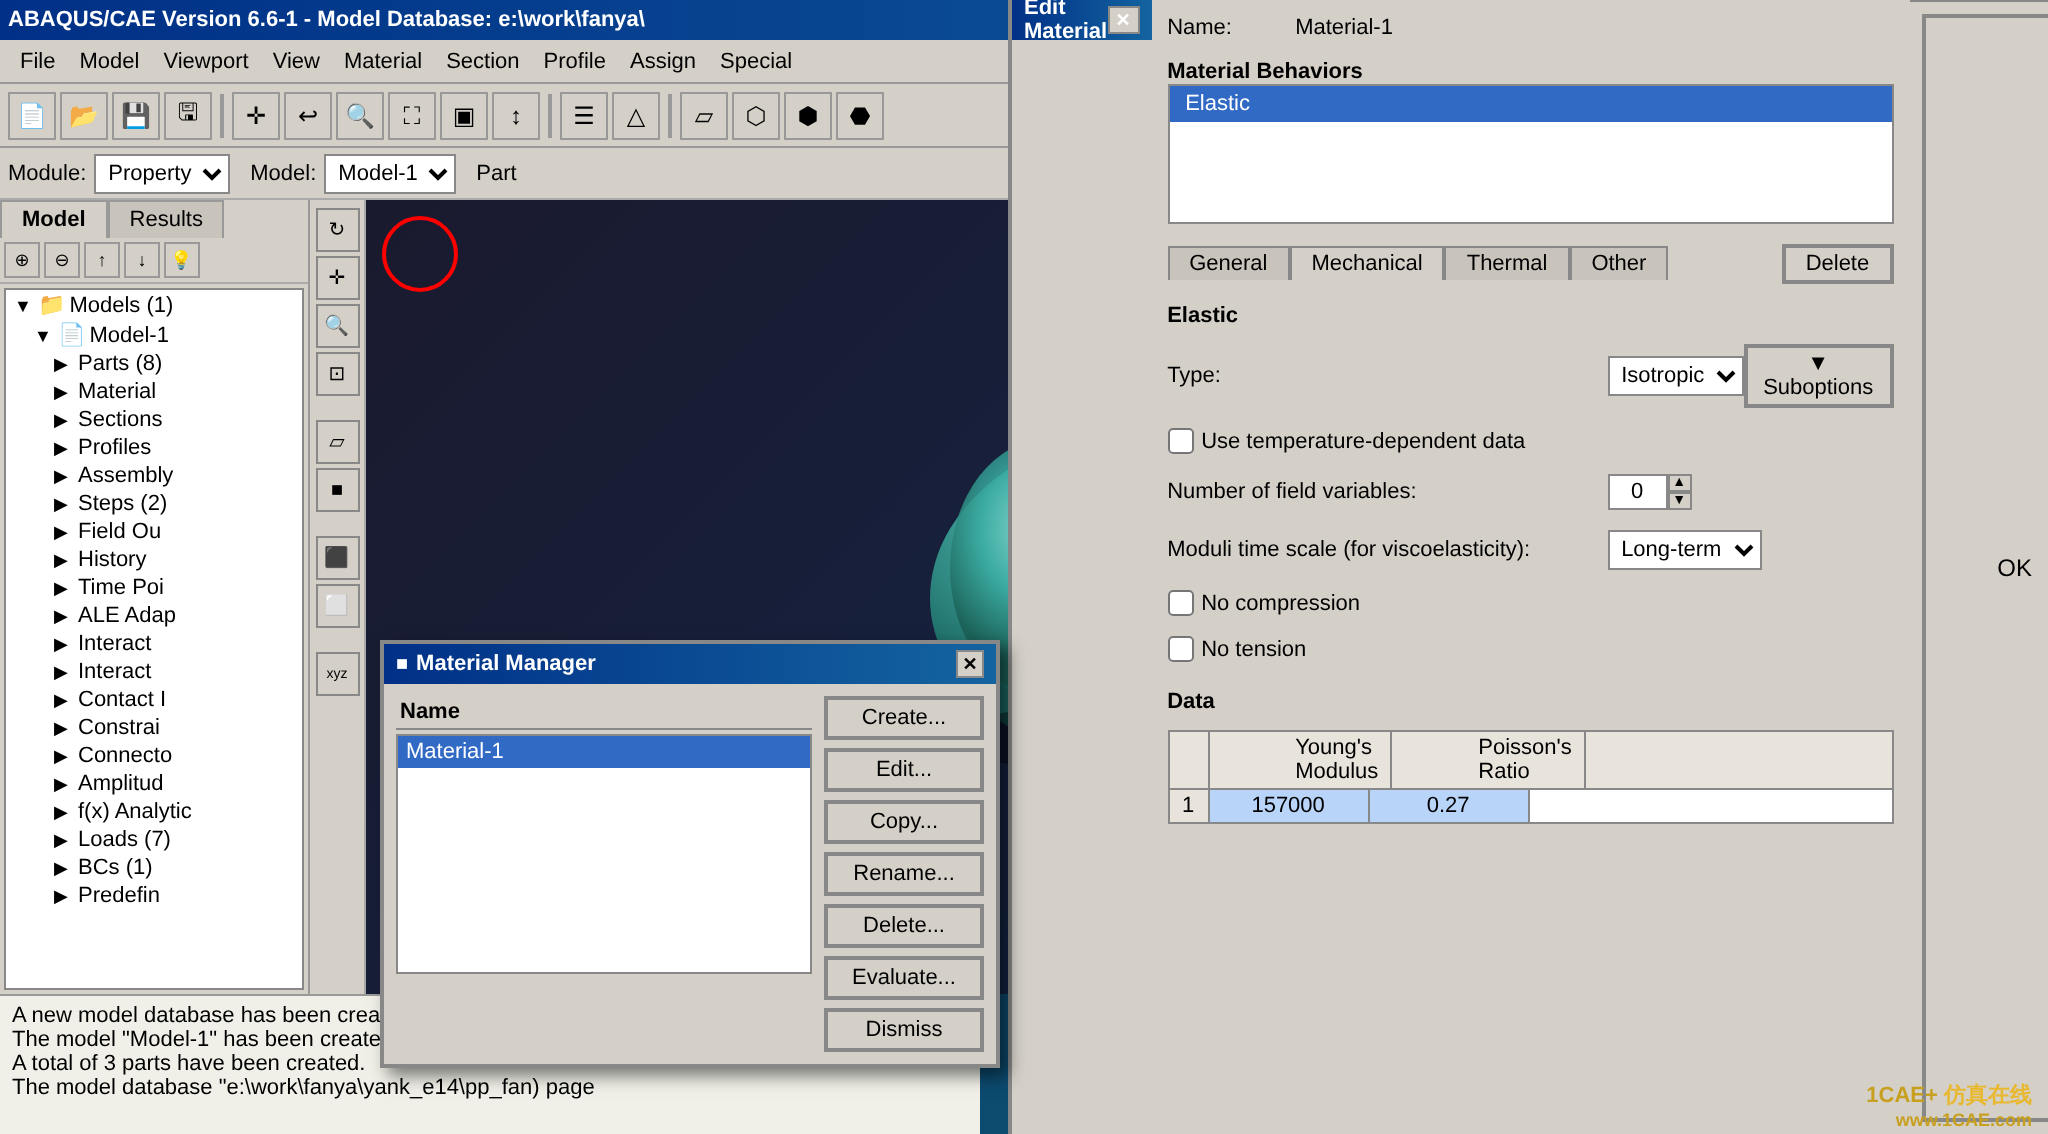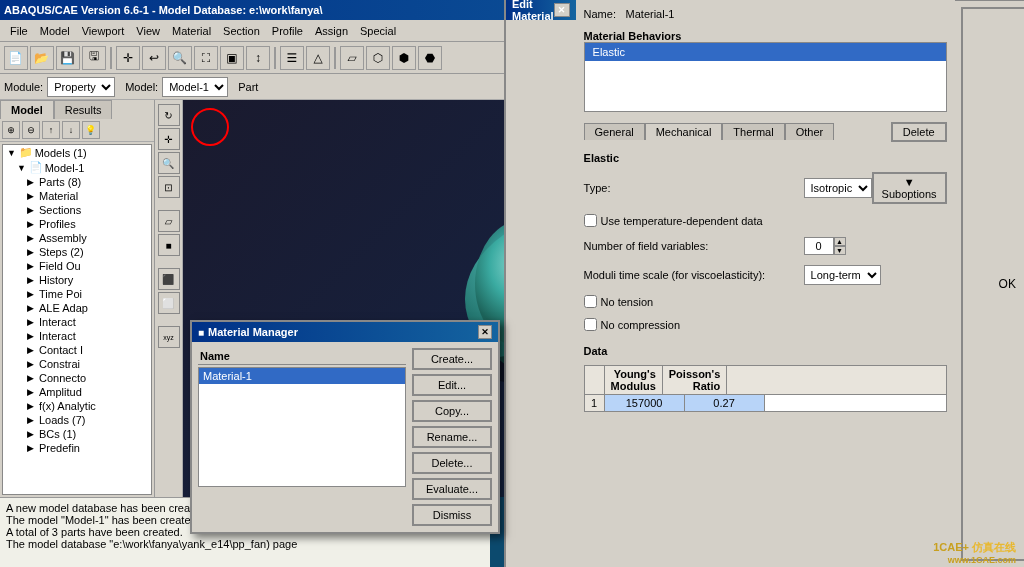--- a/index.html
+++ b/index.html
@@ -56,21 +56,21 @@
     .object-3d { position: absolute; top: 20px; left: 30px; right: 20px; bottom: 20px; display: flex; align-items: center; justify-content: center; }
 
     
     .edit-material { position: absolute; top: 0; right: 0; width: 520px; height: 567px; background: #d4d0c8; border-left: 2px solid #888; display: flex; flex-direction: row; }
 
     
     .dialog-title { background: linear-gradient(to right, #003087, #1464a0); color: white; height: 20px; display: flex; align-items: center; padding: 0 6px; font-size: 11px; font-weight: bold; }
 
     .dialog-content { padding: 8px; flex: 1; display: flex; flex-direction: column; gap: 6px; }
 
-    .field-row { display: flex; align-items: center; gap: 2px; }
+    .field-row { display: flex; align-items: center; gap: 24px; }
     .field-label { font-size: 11px; min-width: 40px; }
     .field-value { font-size: 11px; }
 
     .section-title { font-size: 11px; font-weight: bold; margin-top: 4px; }
 
     .behaviors-list { background: white; border: 1px solid #888; height: 70px; margin-bottom: 4px; }
     .behavior-item { padding: 2px 4px; font-size: 11px; }
     .behavior-item.selected { background: #316ac5; color: white; }
 
     .tab-row { display: flex; gap: 0; margin-bottom: 2px; }
@@ -83,21 +83,21 @@
     .form-row { display: flex; align-items: center; margin-bottom: 4px; font-size: 11px; }
     .form-label { min-width: 220px; }
     .select-ctrl { height: 20px; font-size: 11px; border: 1px solid #888; background: white; padding: 0 2px; }
     .suboptions-btn { padding: 2px 8px; font-size: 11px; border: 2px solid #888; background: #d4d0c8; cursor: pointer; display: flex; align-items: center; gap: 2px; }
 
     .checkbox-row { display: flex; align-items: center; gap: 4px; font-size: 11px; margin-bottom: 4px; }
 
     
     .data-section { border: 1px solid #888; background: white; }
     .data-header-row { display: flex; background: #e8e4dc; border-bottom: 1px solid #888; }
-    .data-col-header { font-size: 11px; font-weight: bold; padding: 2px 6px; text-align: right; border-right: 1px solid #888; }
+    .data-col-header { font-size: 11px; font-weight: normal; padding: 2px 6px; text-align: left; border-right: 1px solid #888; margin-left: 37px; }
     .data-row { display: flex; background: white; }
     .data-cell { font-size: 11px; padding: 2px 6px; text-align: center; border-right: 1px solid #888; min-width: 80px; }
     .data-row-num { font-size: 11px; padding: 2px 4px; background: #e8e4dc; border-right: 1px solid #888; min-width: 20px; text-align: center; }
 
     
     .bottom-buttons { display: flex; justify-content: center; gap: 10px; padding: 6px; border-top: 1px solid #888; }
     .bottom-btn { padding: 3px 36px; font-size: 12px; border: 2px solid #888; background: #d4d0c8; cursor: pointer; }
 
     
     .material-manager { position: absolute; left: 190px; top: 320px; width: 310px; background: #d4d0c8; border: 2px solid #888; box-shadow: 4px 4px 8px rgba(0,0,0,0.5); z-index: 10; }
@@ -428,26 +428,26 @@
 
         <div class="form-row">
           <span class="form-label">Moduli time scale (for viscoelasticity):</span>
           <select class="select-ctrl">
             <option>Long-term</option>
           </select>
         </div>
 
         <div class="checkbox-row">
           <input type="checkbox" style="">
-          <span>No tension</span>
+          <span>No compression</span>
         </div>
 
         <div class="checkbox-row">
           <input type="checkbox" style="">
-          <span>No compression</span>
+          <span>No tension</span>
         </div>
 
         <div class="prop-section">Data</div>
         <div class="data-section">
           <div class="data-header-row">
             <div style="min-width:20px; border-right:1px solid #888;"></div>
             <div class="data-col-header">
               <span>Young's<br>Modulus</span>
             </div>
             <div class="data-col-header">

